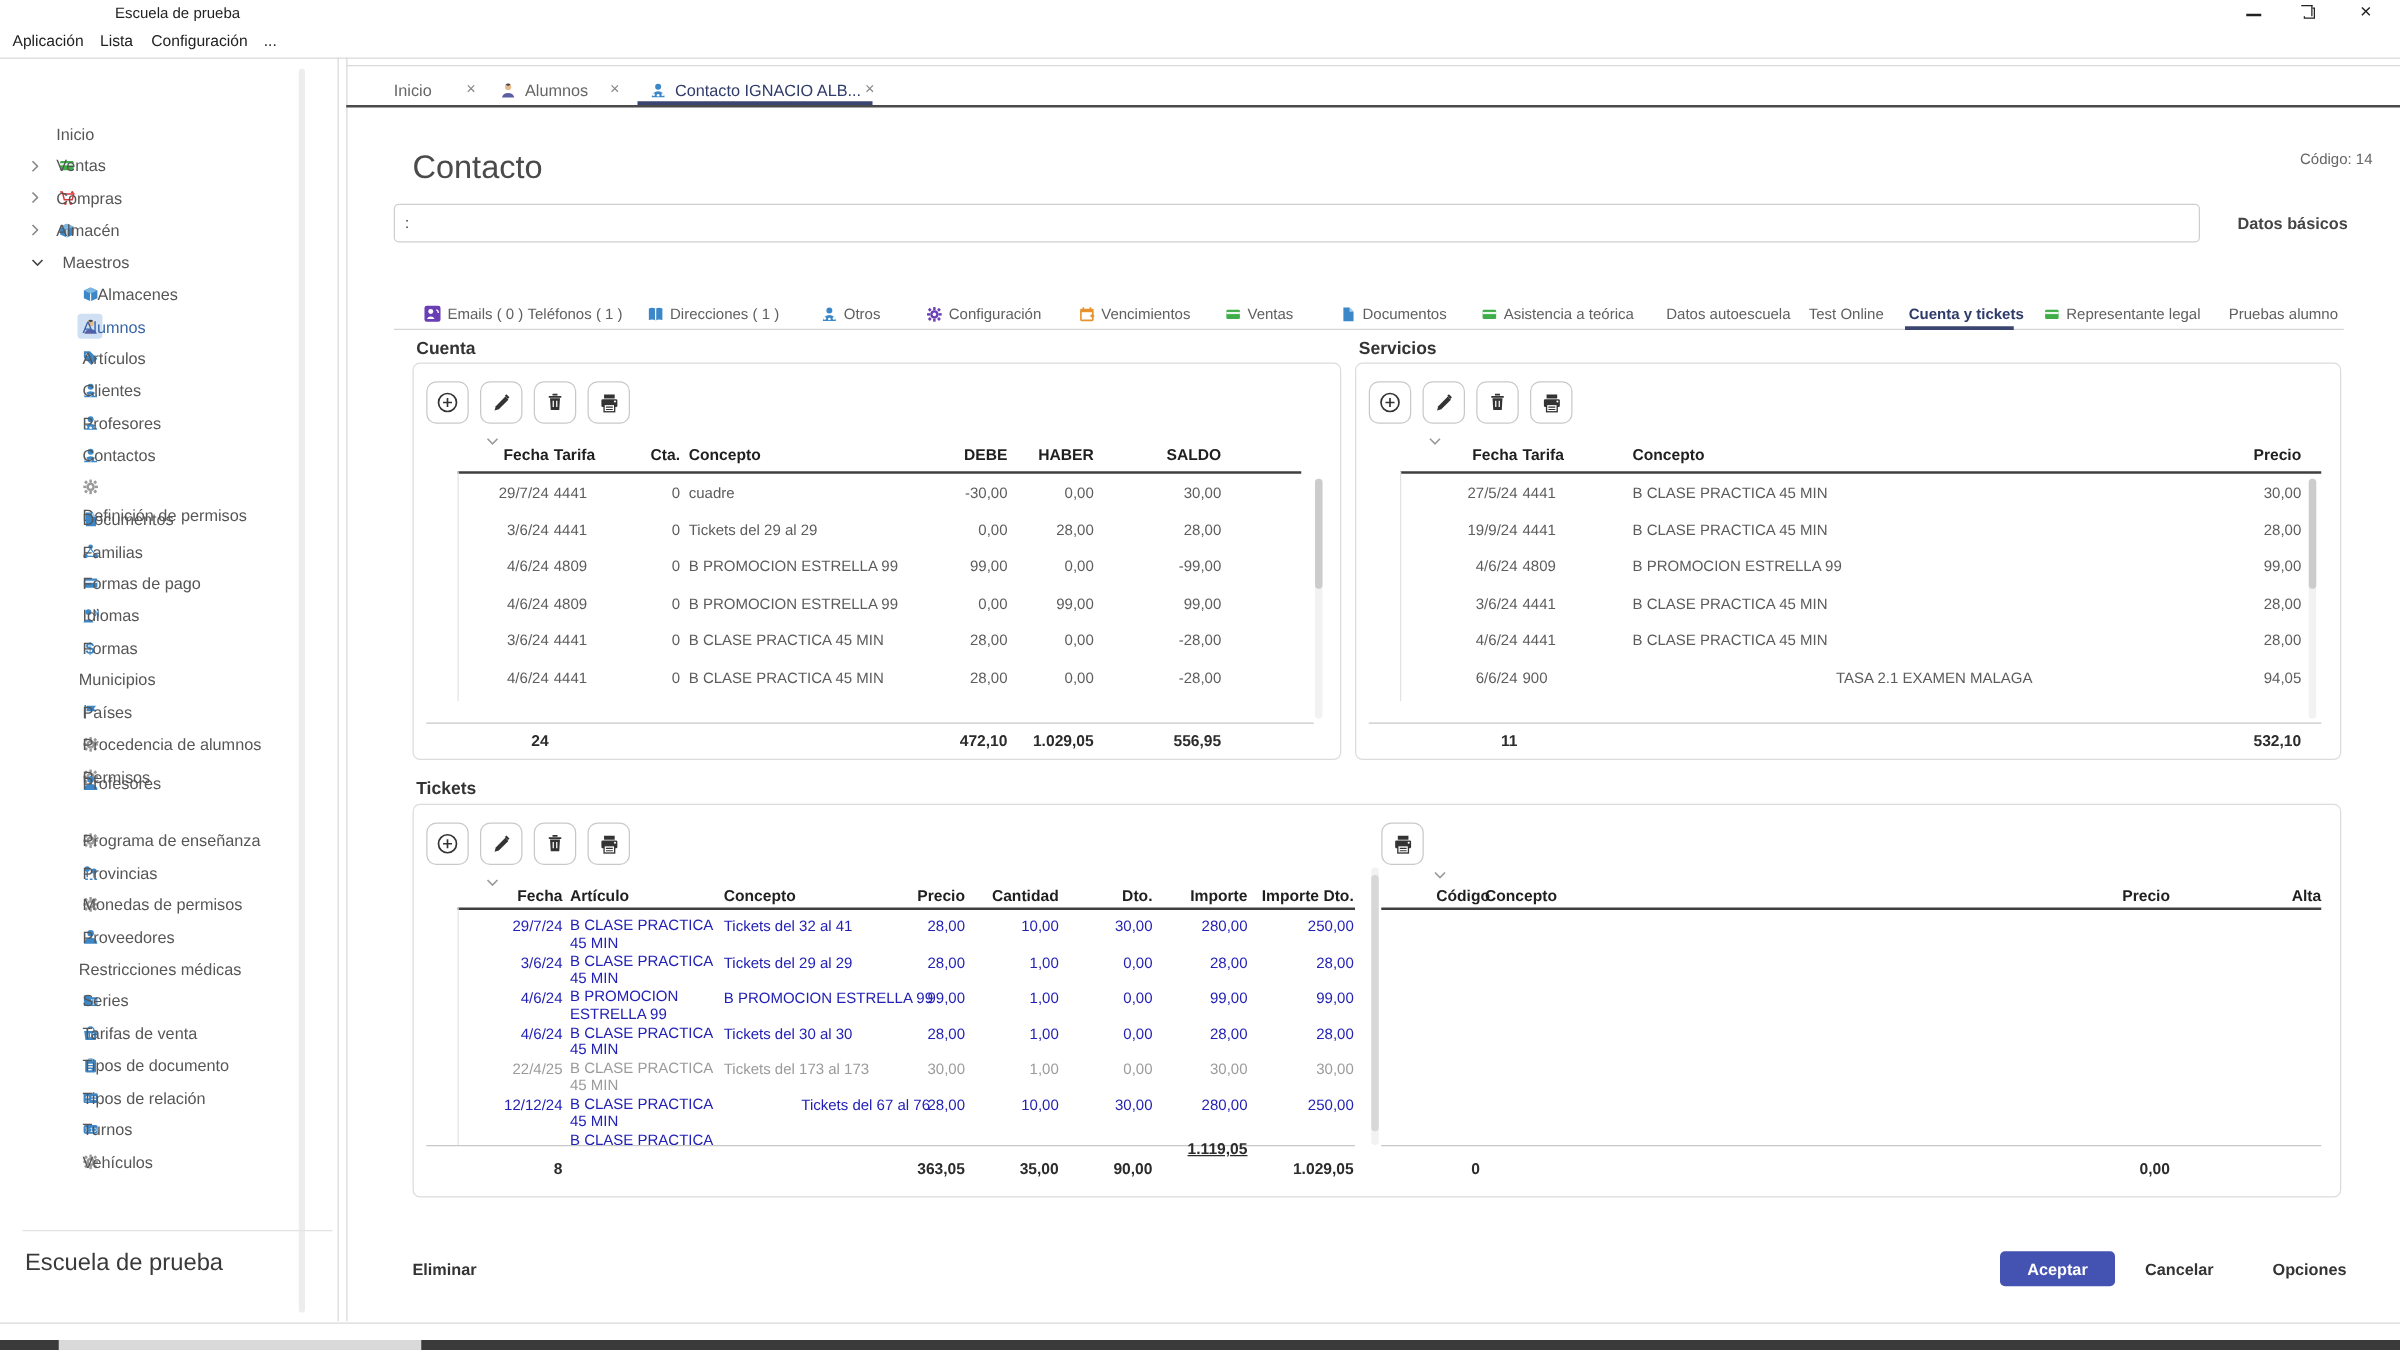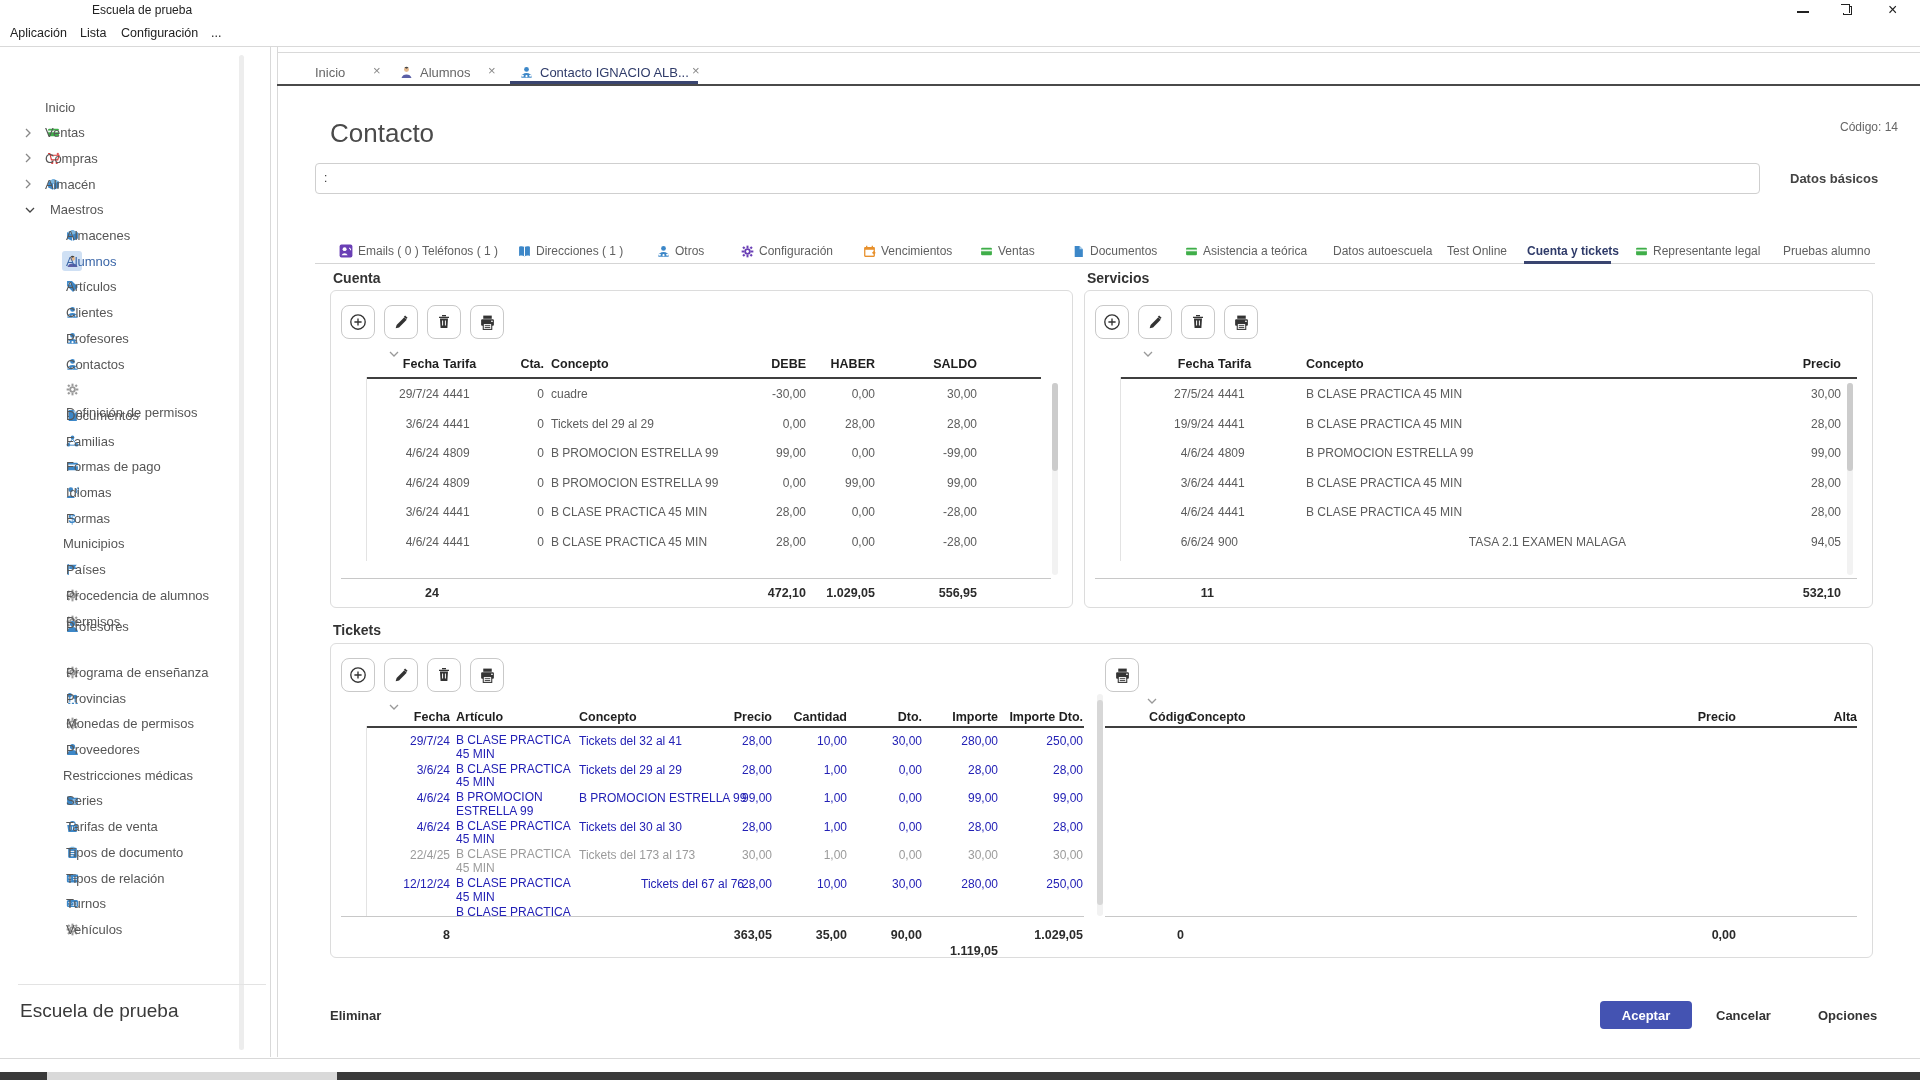--- a/index.html
+++ b/index.html
@@ -95,21 +95,21 @@
       <span style="position: absolute; left: 50px;">Maestros</span>
     </div>
     <div class="sitem" style="left: 0px; top: 223.5px; height: 24px; width: 238px;">
       <span style="position: absolute; left: 62px; top: 2px; width: 20px; height: 20px; display: flex; align-items: center; justify-content: center;">
         <svg width="13" height="13" viewBox="0 0 12 12">
           <path d="M6 1l5 2.2v5.6L6 11 1 8.8V3.2z" fill="#3c87c8"></path>
           <path d="M6 1l5 2.2L6 5.4 1 3.2z" fill="#7db7e0"></path>
           <path d="M6 5.4v5.6" stroke="#fff" stroke-width=".8"></path>
         </svg>
       </span>
-      <span style="position: absolute; left: 66px;">Almacenes</span>
+      <span style="position: absolute; left: 78px;">Almacenes</span>
     </div>
     <div class="sitem" style="left: 0px; top: 249.2px; height: 24px; width: 238px;">
       <span style="position: absolute; left: 62px; top: 2px; width: 20px; height: 20px; display: flex; align-items: center; justify-content: center; background: rgb(207, 224, 244); border-radius: 3px;">
         <svg width="13" height="13" viewBox="0 0 12 12">
           <circle cx="6" cy="3.3" r="2.3" fill="#e5b98e"></circle>
           <path d="M4.2 1.6a2.3 2.3 0 0 1 3.6 0l-1.8.9z" fill="#444"></path>
           <path d="M1.4 11a4.8 4.5 0 0 1 9.2 0z" fill="#5b5fa6"></path>
         </svg>
       </span>
       <span style="position: absolute; left: 66px; color: rgb(58, 102, 168);">Alumnos</span>
@@ -860,21 +860,21 @@
         <div class="cell" style="left: 491px; top: 149px; width: 100px; text-align: right; color: rgb(35, 33, 181);">30,00</div>
         <div class="cell" style="left: 567px; top: 149px; width: 100px; text-align: right; color: rgb(35, 33, 181);">280,00</div>
         <div class="cell" style="left: 652px; top: 149px; width: 100px; text-align: right; color: rgb(35, 33, 181);">250,00</div>
         <div class="cell" style="left: 125px; top: 177.6px; width: 118px; text-align: left; color: rgb(35, 33, 181); white-space: normal; line-height: 13.5px;">B CLASE PRACTICA 45</div>
       </div>
       <div class="hline" style="left: 10px; top: 272px; width: 743px; background: rgb(200, 200, 200);"></div>
       <div class="fcell" style="left: 0px; top: 284px; width: 119px; text-align: right;">8</div>
       <div class="fcell" style="left: 341px; top: 284px; width: 100px; text-align: right;">363,05</div>
       <div class="fcell" style="left: 416px; top: 284px; width: 100px; text-align: right;">35,00</div>
       <div class="fcell" style="left: 491px; top: 284px; width: 100px; text-align: right;">90,00</div>
-      <div class="fcell" style="left: 567px; top: 300px; width: 100px; text-align: right;">1.119,05</div>
+      <div class="fcell" style="left: 567px; top: 268px; width: 100px; text-align: right; text-decoration: underline;">1.119,05</div>
       <div class="fcell" style="left: 652px; top: 284px; width: 100px; text-align: right;">1.029,05</div>
       <div class="scroll" style="left: 766px; top: 50px; width: 6px; height: 222px;"></div>
       <div class="thumb" style="left: 766px; top: 56px; width: 6px; height: 205px; background: rgb(215, 215, 215);"></div>
       <div class="hcell" style="left: 818px; top: 66px; width: 35px; text-align: right;">Código</div>
       <div class="hcell" style="left: 857px; top: 66px; width: 250px; text-align: left;">Concepto</div>
       <div class="hcell" style="left: 1305px; top: 66px; width: 100px; text-align: right;">Precio</div>
       <div class="hcell" style="left: 1426px; top: 66px; width: 100px; text-align: right;">Alta</div>
       <div class="thick" style="left: 774px; top: 82px; width: 752px;"></div>
       <div class="hline" style="left: 774px; top: 272px; width: 752px; background: rgb(200, 200, 200);"></div>
       <div class="fcell" style="left: 818px; top: 284px; width: 35px; text-align: right;">0</div>

